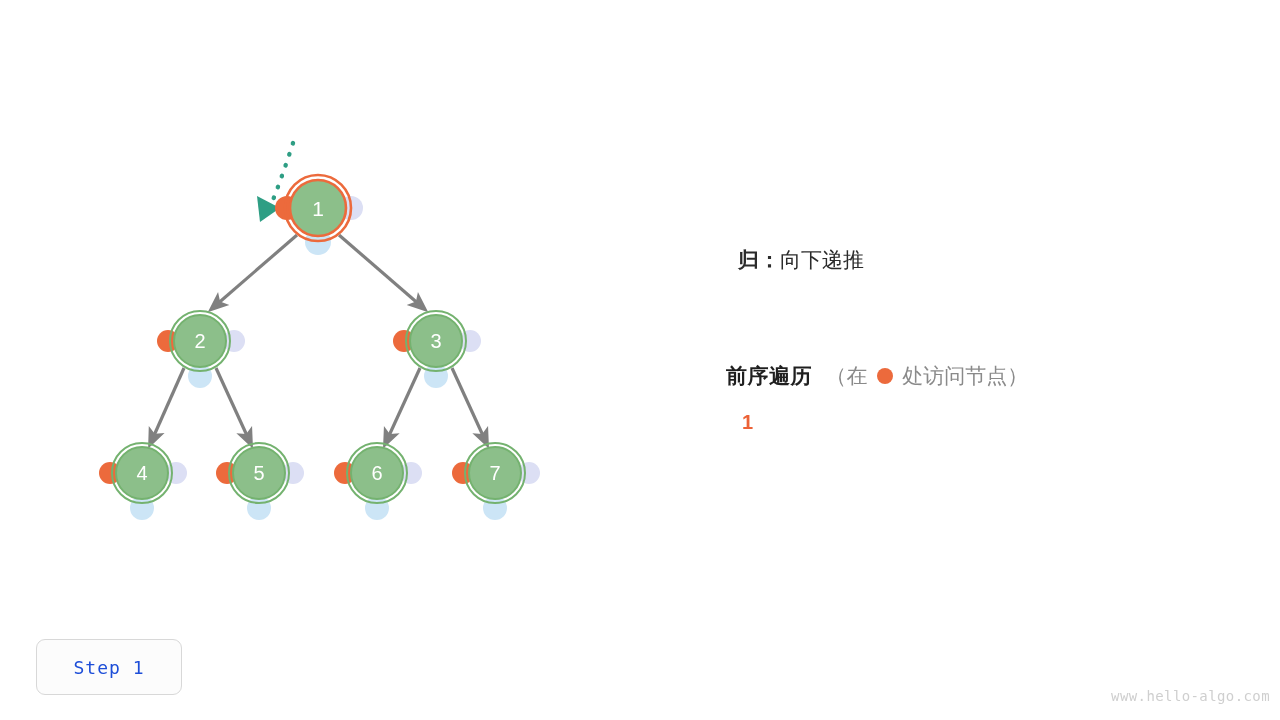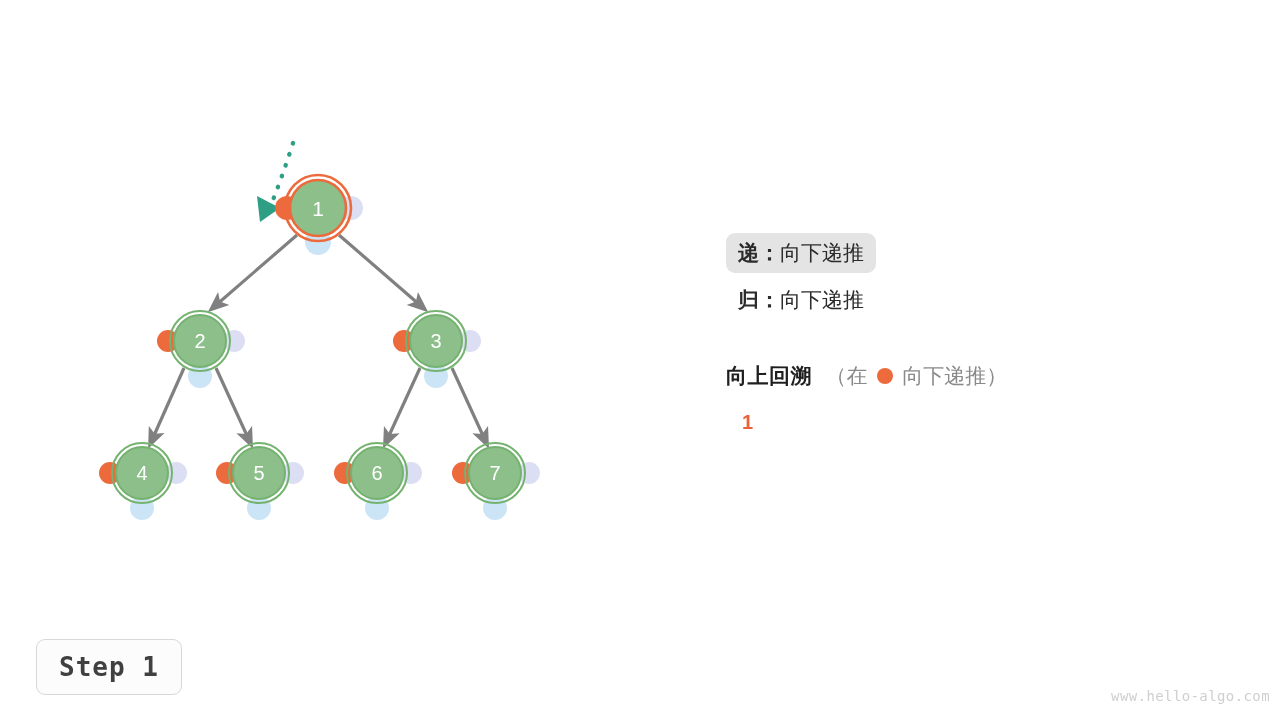--- a/index.html
+++ b/index.html
@@ -99,23 +99,23 @@
     height: 54px;
     border: 1px solid #d8d8d8;
     border-radius: 9px;
     background: #fcfcfc;
     display: flex;
     align-items: center;
     justify-content: center;
   }
   .step-badge span {
     font-family: "DejaVu Sans Mono", "Liberation Mono", monospace;
-    font-size: 26px;
-    font-weight: bold;
-    color: #404040;
+    font-size: 18px;
+    font-weight: normal;
+    color: #1d4ed8;
     letter-spacing: 1px;
   }
 
   
   .watermark {
     position: absolute;
     right: 10px;
     bottom: 16px;
     font-family: "DejaVu Sans Mono", "Liberation Mono", monospace;
     font-size: 14px;
@@ -206,37 +206,32 @@
     <circle cx="495" cy="508" r="12" fill="#cce5f6"></circle>
     <circle cx="529" cy="473" r="11" fill="#dcdff4"></circle>
     <circle cx="463" cy="473" r="11" fill="#ec6a3c"></circle>
     <circle cx="495" cy="473" r="30" fill="none" stroke="#74b26f" stroke-width="2"></circle>
     <circle cx="495" cy="473" r="26" fill="#8cbf8a" stroke="#74b26f" stroke-width="2"></circle>
     <text x="495" y="473" text-anchor="middle" dominant-baseline="central" fill="#ffffff" font-size="20" font-family="Liberation Sans, sans-serif">7</text>
   </g>
 </svg>
 
 <div class="panel">
-  <div class="legend-line">
-    <span class="legend-row-1">
-      <span class="kw">递：</span><span>向下递推</span>
-    </span>
-  </div>
   <div class="legend-line" style="margin-top:7px;">
     <span class="legend-row-2">
       <span class="kw">归：</span><span>向下递推</span>
     </span>
   </div>
 </div>
 
 <div class="traversal">
-  <span class="title">向上回溯</span>
+  <span class="title">前序遍历</span>
   <span class="note">（在</span>
   <span class="dot-inline"></span>
-  <span class="note" style="margin-left:0;">向下递推）</span>
+  <span class="note" style="margin-left:0;">处访问节点）</span>
 </div>
 
 <div class="output-seq">1</div>
 
 <div class="step-badge">
   <span>Step 1</span>
 </div>
 
 <div class="watermark">www.hello-algo.com</div>
 

